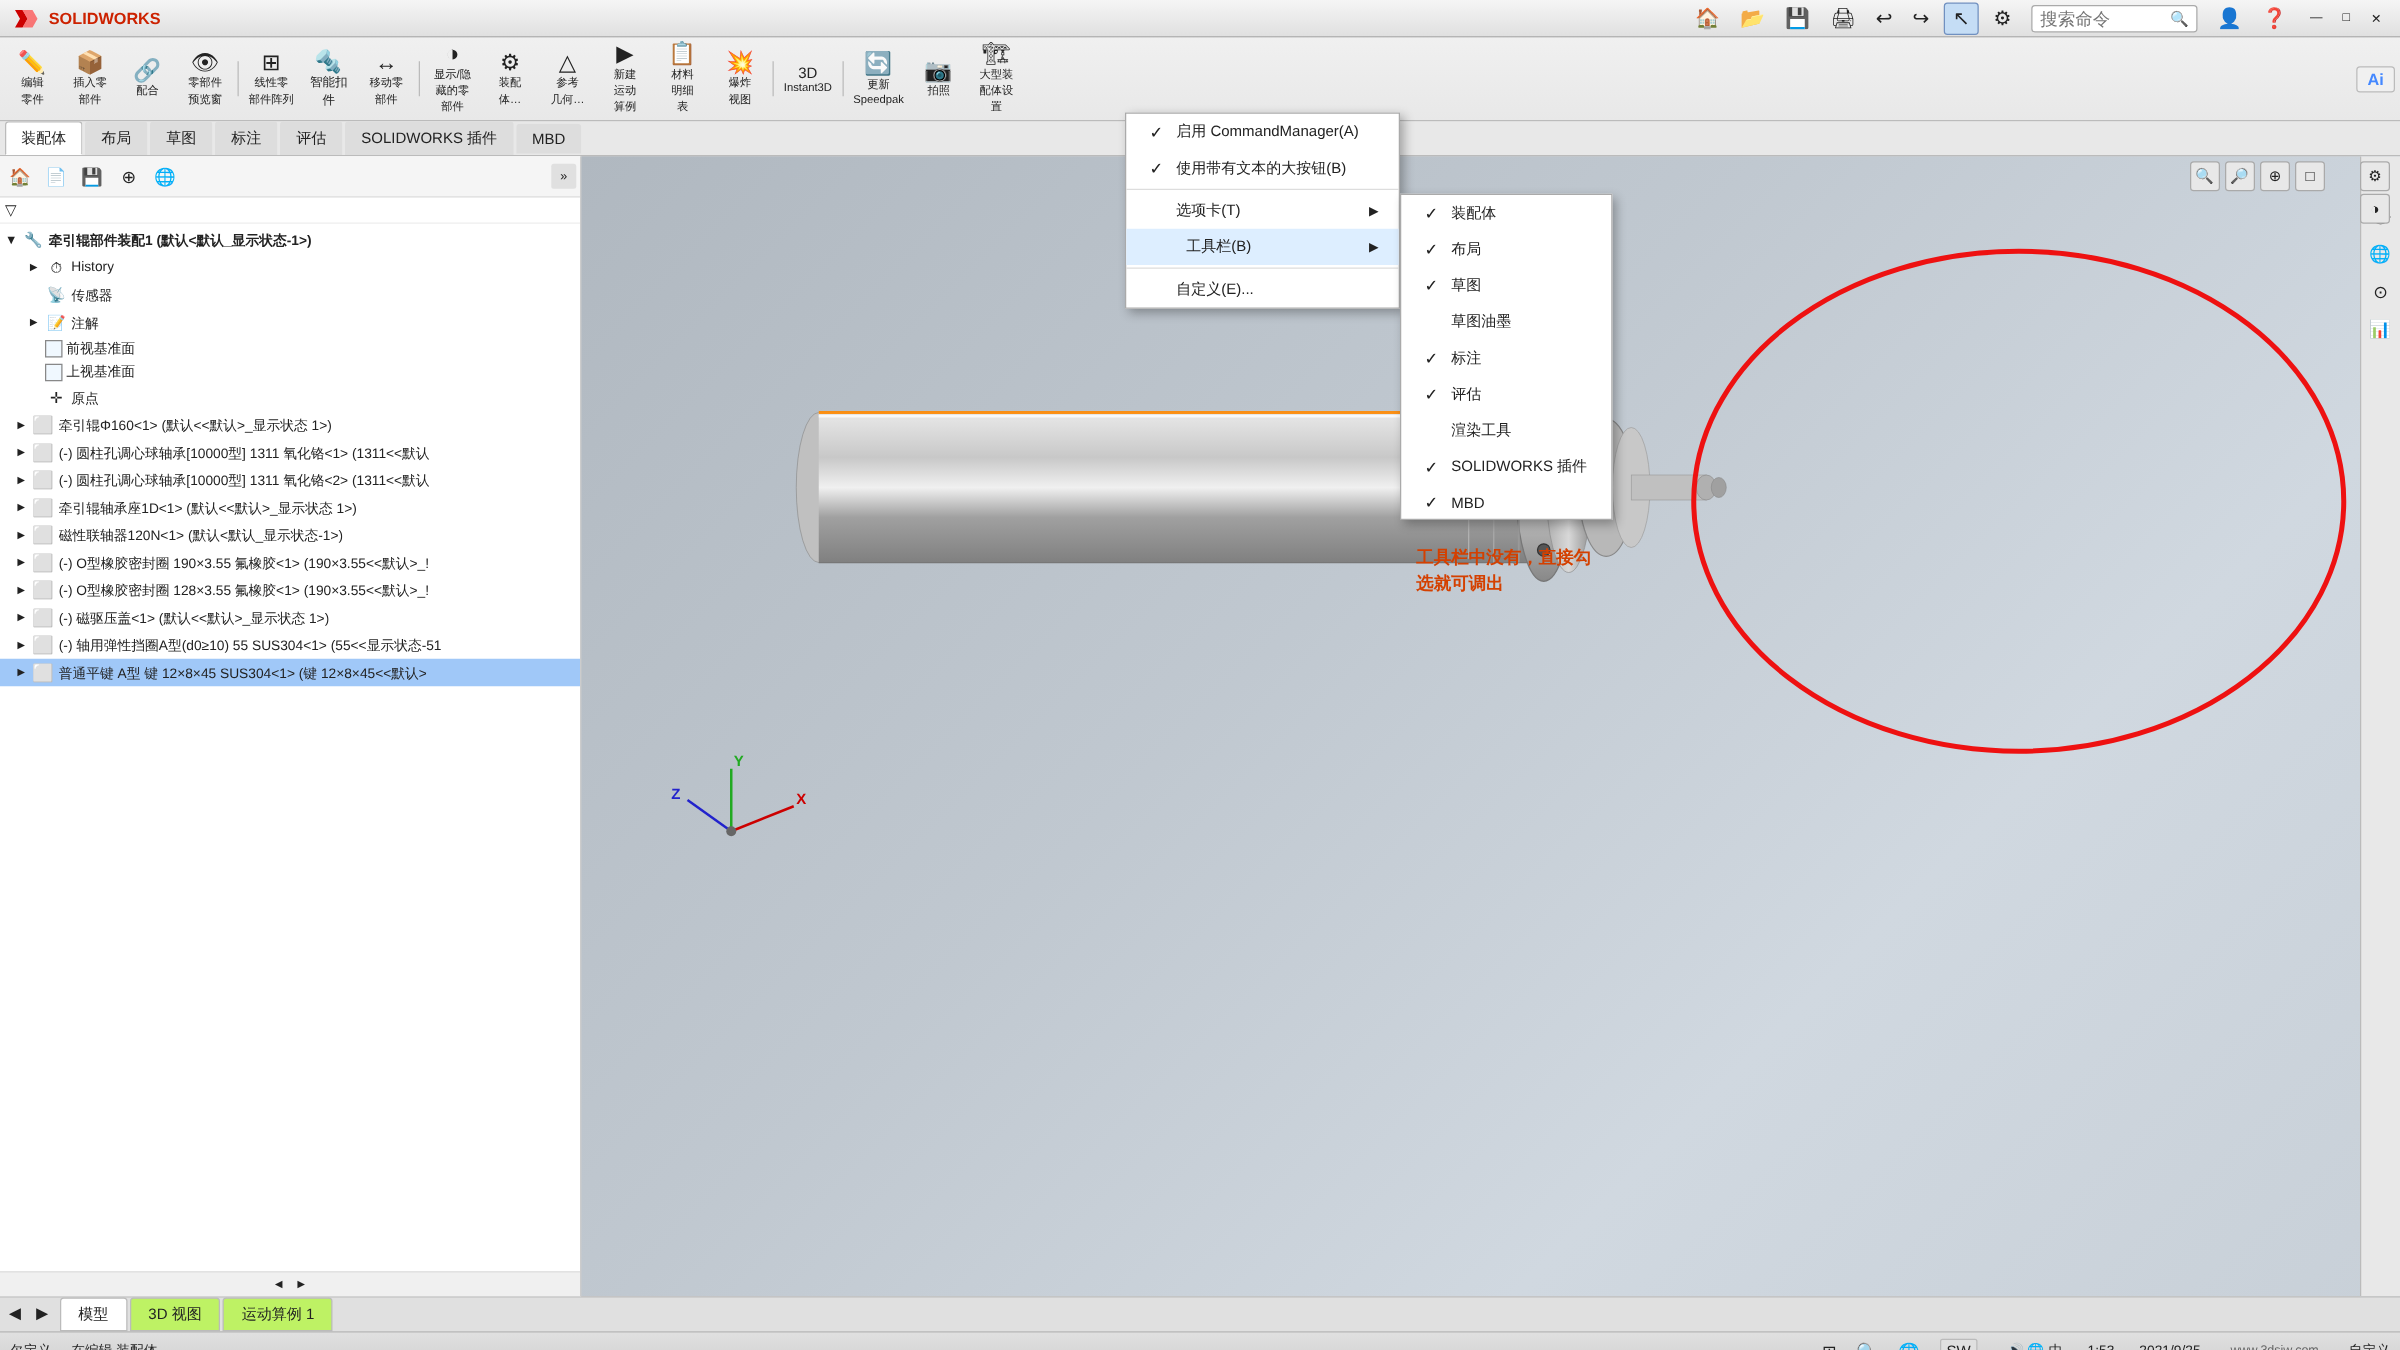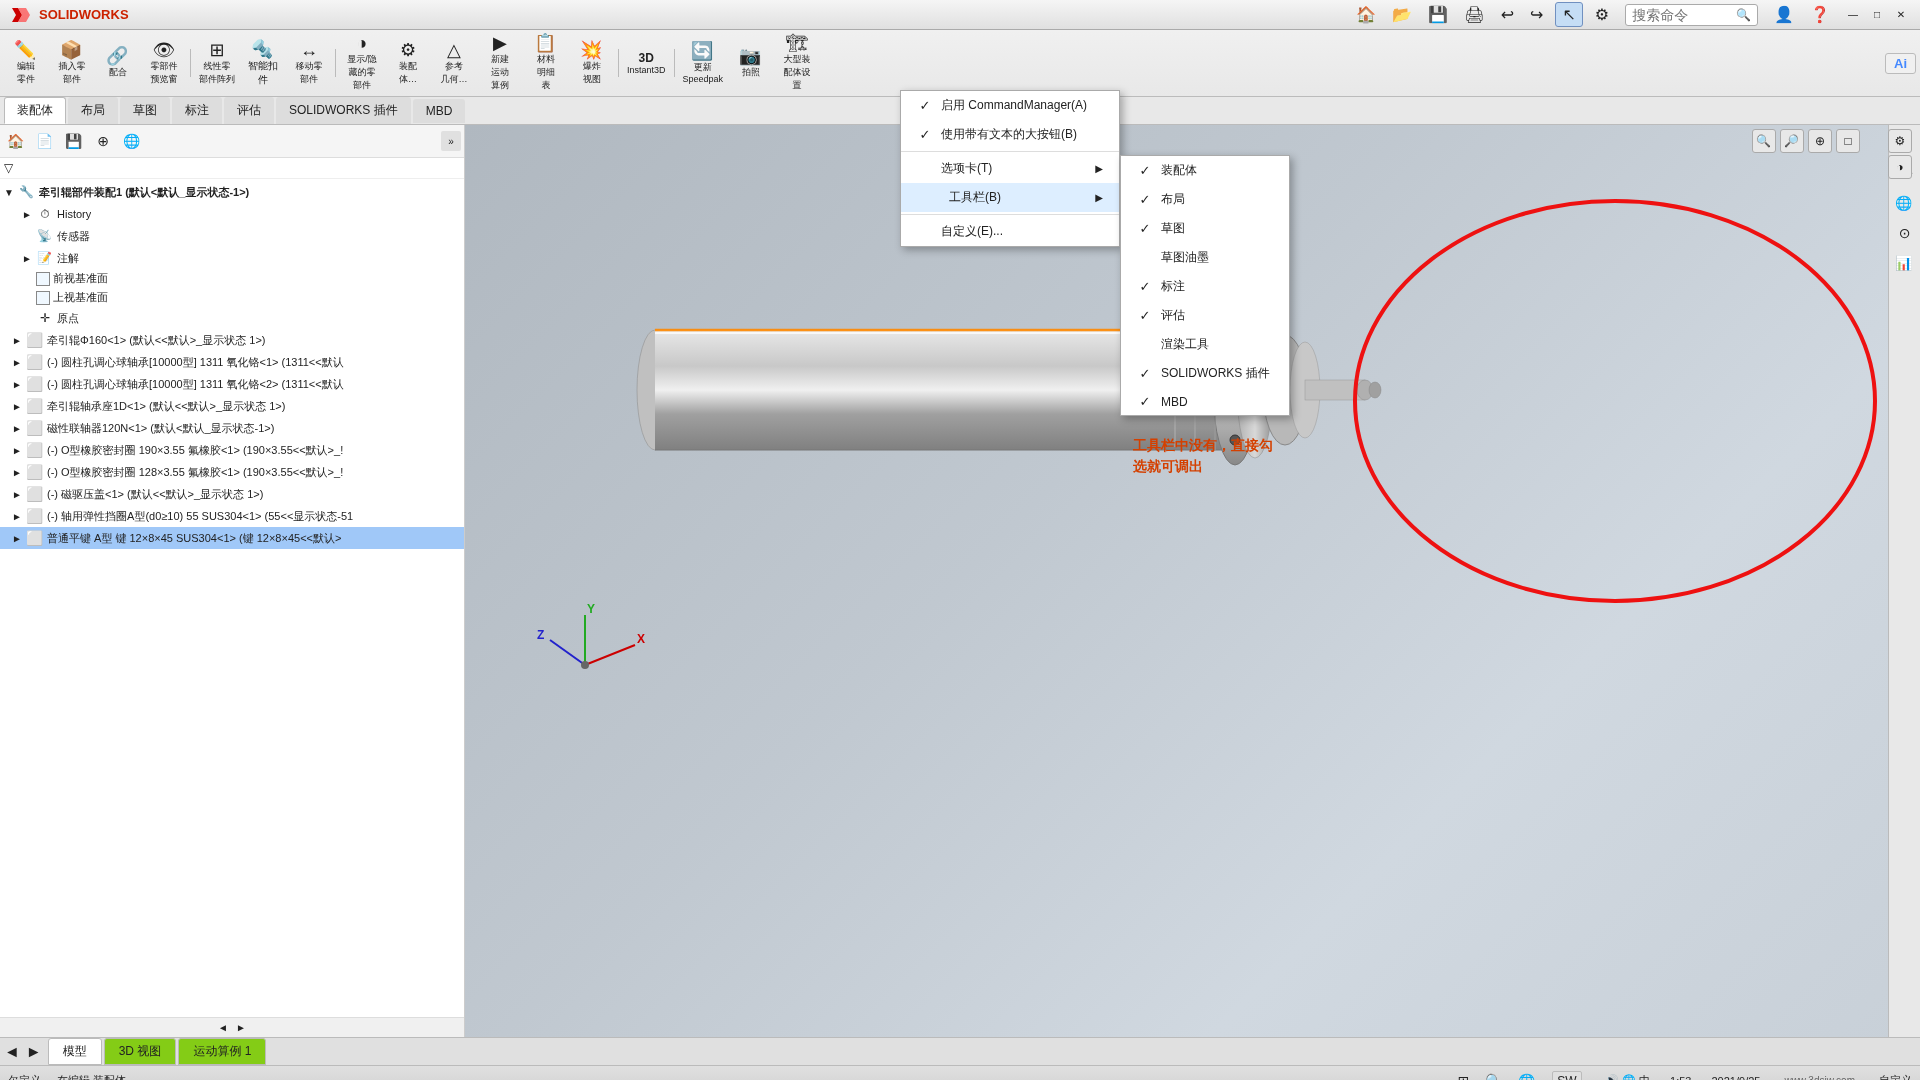--- a/index.html
+++ b/index.html
@@ -119,21 +119,21 @@
       width: 32px; background: #e0e0e0; border-left: 1px solid #bbb;
       display: flex; flex-direction: column; align-items: center; padding-top: 4px; gap: 2px;
     }
     .rp-btn { width: 28px; height: 28px; display: flex; align-items: center; justify-content: center; cursor: pointer; border-radius: 3px; font-size: 14px; }
 
     
     #bottom-tabs {
       display: flex; align-items: center; background: #e0e0e0; border-top: 1px solid #bbb;
       height: 28px; padding: 0 4px;
     }
-    .btab { padding: 4px 14px; font-size: 12px; cursor: pointer; border: 1px solid #bbb; background: #84cc16; margin-right: 2px; border-radius: 3px 3px 0 0; }
+    .btab { padding: 4px 14px; font-size: 12px; cursor: pointer; border: 1px solid #bbb; background: #bef264; margin-right: 2px; border-radius: 3px 3px 0 0; }
     .btab.active { background: white; }
 
     
     #statusbar {
       height: 30px; background: linear-gradient(to bottom, #e0e0e0, #d0d0d0);
       border-top: 1px solid #bbb; display: flex; align-items: center; padding: 0 8px;
       gap: 16px; font-size: 11px;
     }
     #statusbar .spacer { flex: 1; }
   </style>
@@ -227,21 +227,21 @@
     <div class="tb-btn">
       <span class="tb-icon">📋</span>
       <span class="tb-label" style="font-size:9px;">材料<br>明细<br>表</span>
     </div>
     <div class="tb-btn">
       <span class="tb-icon">💥</span>
       <span class="tb-label" style="font-size:9px;">爆炸<br>视图</span>
     </div>
     <div class="tb-sep"></div>
     <div class="tb-btn">
-      <span class="tb-icon" style="font-size:12px;font-weight:bold;">3D</span>
+      <span class="tb-icon" style="font-size:12px;font-weight:normal;">3D</span>
       <span class="tb-label" style="font-size:9px;">Instant3D</span>
     </div>
     <div class="tb-sep"></div>
     <div class="tb-btn">
       <span class="tb-icon">🔄</span>
       <span class="tb-label" style="font-size:9px;">更新<br>Speedpak</span>
     </div>
     <div class="tb-btn">
       <span class="tb-icon">📷</span>
       <span class="tb-label" style="font-size:9px;">拍照</span>

